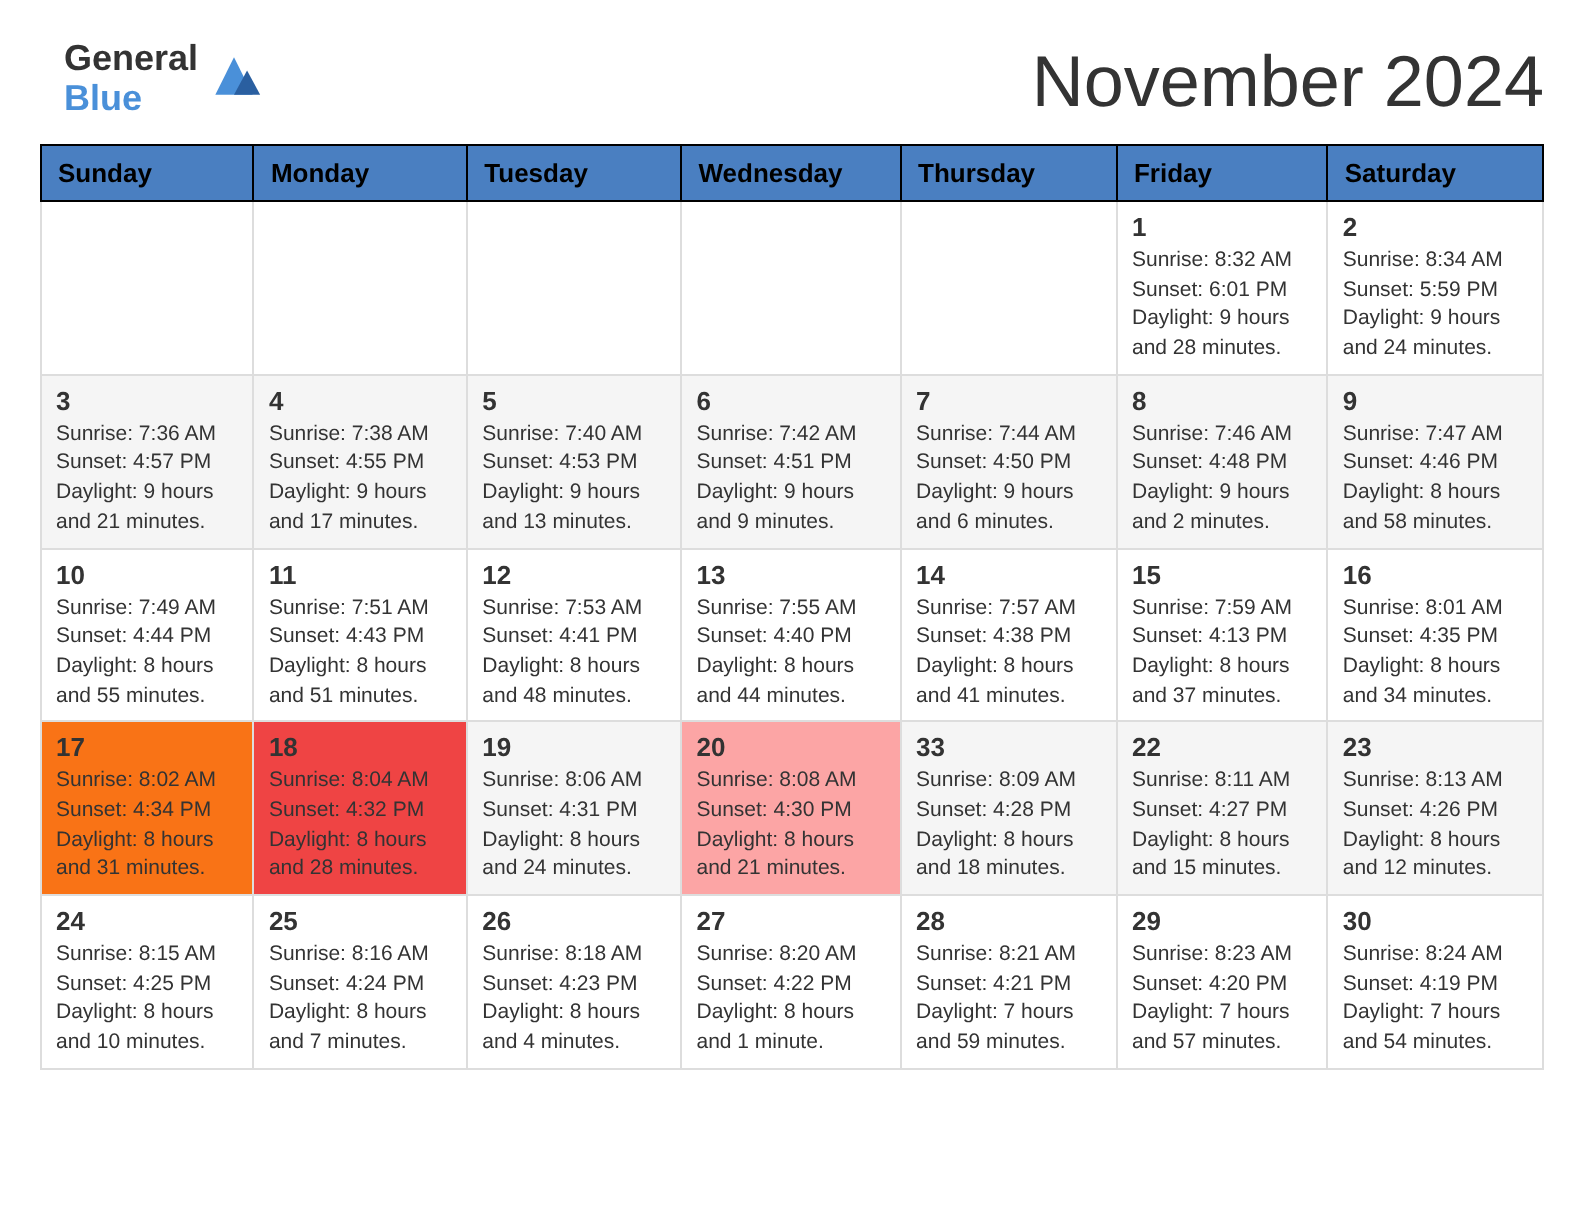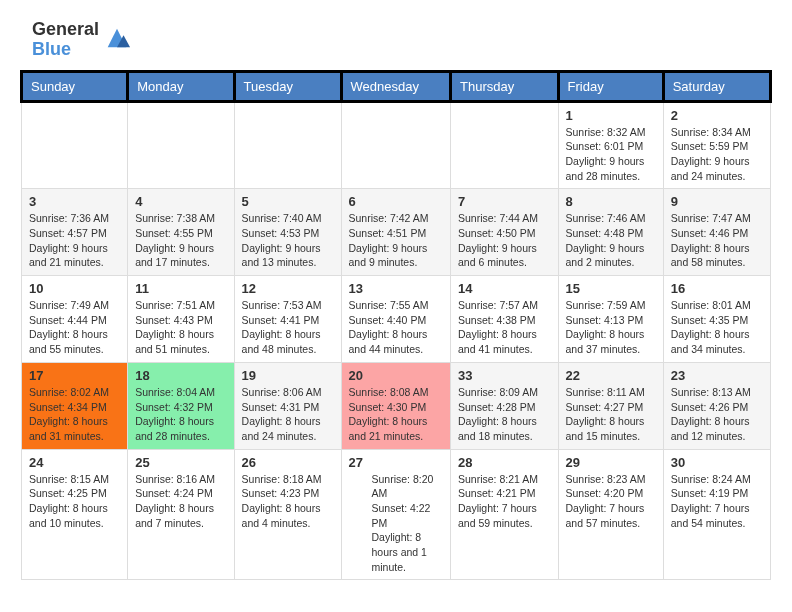--- a/index.html
+++ b/index.html
@@ -53,26 +53,26 @@
     .location {
       font-size: 15px;
       color: #555;
     }
     .calendar {
       width: 100%;
       border-collapse: collapse;
     }
     .calendar th {
       background: #4a7fc1;
-      color: #ffffff;
+      color: #000000;
       font-size: 13px;
-      font-weight: normal;
+      font-weight: bold;
       padding: 6px 8px;
       text-align: left;
-      border: 3px solid #000000;
+      border: 1px solid #000000;
     }
     .calendar td {
       vertical-align: top;
       padding: 5px 7px;
       font-size: 11px;
       color: #333;
       border: 1px solid #ddd;
       width: 113px;
       min-height: 75px;
       background: #fff;
@@ -106,20 +106,21 @@
     <div class="logo-text">
       <span class="logo-general">General</span>
       <span class="logo-blue">Blue</span>
     </div>
     <svg class="logo-icon" viewBox="0 0 30 30">
       <polygon points="5,25 15,5 25,25" fill="#4a90d9"></polygon>
       <polygon points="15,25 22,12 29,25" fill="#2a5fa0"></polygon>
     </svg>
   </div>
   <div class="title-block">
+    <div class="month-title">November 2024</div>
   </div>
 </div>
 
 <table class="calendar">
   <thead>
     <tr>
     <th>Sunday</th>
         <th>Monday</th>
         <th>Tuesday</th>
         <th>Wednesday</th>
@@ -236,21 +237,21 @@
 Daylight: 8 hours and 34 minutes.</div>
         </td>
       </tr>
       <tr class="week-row">
         <td style="background: #f97316;">
           <span class="day-number">17</span>
           <div class="day-info" style="white-space: pre-line;">Sunrise: 8:02 AM
 Sunset: 4:34 PM
 Daylight: 8 hours and 31 minutes.</div>
         </td>
-        <td style="background: #86efac;">
+        <td style="background: #ef4444;">
           <span class="day-number">18</span>
           <div class="day-info" style="white-space: pre-line;">Sunrise: 8:04 AM
 Sunset: 4:32 PM
 Daylight: 8 hours and 28 minutes.</div>
         </td>
         <td style="background: rgb(245, 245, 245);">
           <span class="day-number">19</span>
           <div class="day-info" style="white-space: pre-line;">Sunrise: 8:06 AM
 Sunset: 4:31 PM
 Daylight: 8 hours and 24 minutes.</div>
@@ -294,21 +295,21 @@
 Daylight: 8 hours and 7 minutes.</div>
         </td>
         <td>
           <span class="day-number">26</span>
           <div class="day-info" style="white-space: pre-line;">Sunrise: 8:18 AM
 Sunset: 4:23 PM
 Daylight: 8 hours and 4 minutes.</div>
         </td>
         <td>
           <span class="day-number">27</span>
-          <div class="day-info" style="white-space: pre-line; margin-left: 23px;">Sunrise: 8:20 AM
+          <div class="day-info" style="white-space: pre-line;">Sunrise: 8:20 AM
 Sunset: 4:22 PM
 Daylight: 8 hours and 1 minute.</div>
         </td>
         <td>
           <span class="day-number">28</span>
           <div class="day-info" style="white-space: pre-line;">Sunrise: 8:21 AM
 Sunset: 4:21 PM
 Daylight: 7 hours and 59 minutes.</div>
         </td>
         <td>

